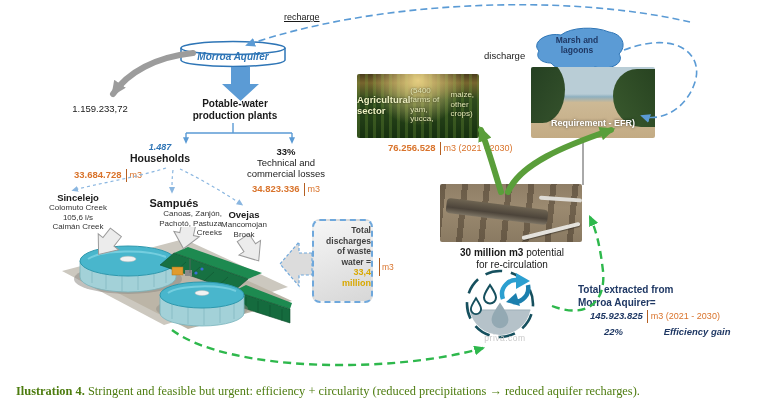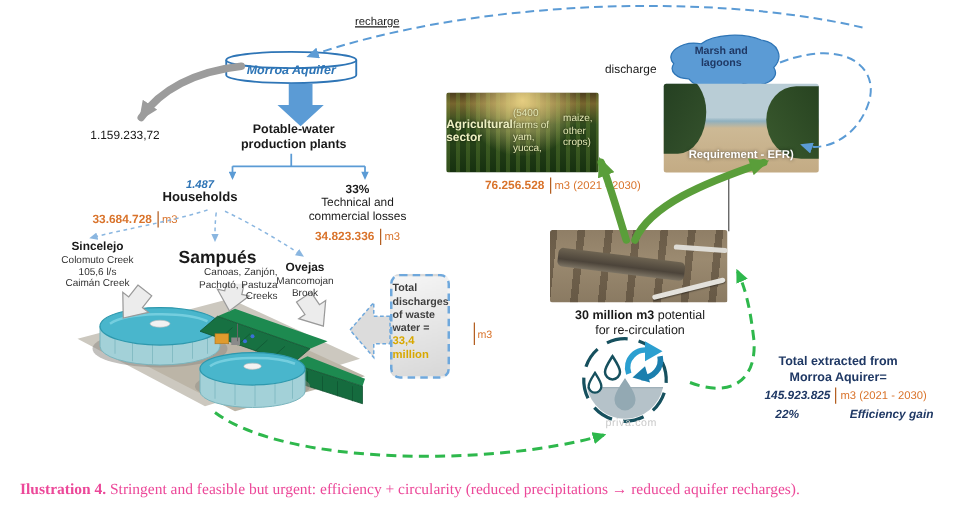--- a/index.html
+++ b/index.html
@@ -36,25 +36,25 @@
   #ph-irr{background:
       repeating-linear-gradient(96deg, rgba(60,48,34,.45) 0 6px, rgba(0,0,0,0) 6px 22px),
       linear-gradient(180deg,#8f7e66 0%,#9b8a70 40%,#8a7a62 100%);}
   #ph-irr .ditch{position:absolute;left:4%;top:34%;width:72%;height:26%;
       background:linear-gradient(180deg,#6e6452,#4c443a 60%,#7d7464);transform:rotate(7deg);border-radius:4px;}
   #ph-irr .pipe{position:absolute;right:1%;bottom:16%;width:42%;height:4px;background:#e4e2dc;
       transform:rotate(-14deg);border-radius:2px;box-shadow:0 1px 1px rgba(0,0,0,.4);}
   #ph-irr .pipe2{position:absolute;right:0;top:22%;width:30%;height:4px;background:#dedcd6;
       transform:rotate(4deg);border-radius:2px;}
   
-  #waste-box{left:312px;top:219px;width:48px;height:84px;border:2px dashed #6fa8dc;border-radius:8px;
+  #waste-box{left:312px;top:219px;width:61px;height:84px;border:2px dashed #6fa8dc;border-radius:8px;
       background:linear-gradient(160deg,#f6f6f6,#d7d7d7);box-sizing:border-box;
-      font-size:8.5px;font-weight:bold;color:#3f3f3f;line-height:10.5px;text-align:left;padding-top:4px;}
+      font-size:8.5px;font-weight:bold;color:#3f3f3f;line-height:10.5px;text-align:right;padding-top:4px;}
   #waste-box .gold{font-size:9px;line-height:11px;}
-  .caption{font-family:"Liberation Serif",serif;font-size:12.4px;color:#ec4899;}
+  .caption{font-family:"Liberation Serif",serif;font-size:12.4px;color:#4d7c0f;}
   svg{display:block;}
   .layer1{z-index:1;} .layer2{z-index:2;} .layer3{z-index:3;pointer-events:none;}
 </style>
 </head>
 <body>
 
 <div id="canvas">
 
   <div class="abs layer1" style="left:178px;top:40px;width:110px;height:30px;">
     <svg width="110" height="30" viewBox="0 0 110 30">
@@ -199,21 +199,21 @@
 
   <div class="abs layer2 c" style="left:26px;top:192px;width:104px;">
     <div class="b" style="font-size:9.5px;">Sincelejo</div>
     <div style="font-size:8px;line-height:9.5px;color:#333;">
       <div>Colomuto Creek</div>
         <div>105,6 l/s</div>
         <div>Caimán Creek</div>
     </div>
   </div>
   <div class="abs layer2 c" style="left:126px;top:197px;width:96px;">
-    <div class="b" style="font-size:14px;">Sampués</div>
+    <div class="b" style="font-size:11px;">Sampués</div>
     <div style="font-size:8px;line-height:9.5px;color:#333;text-align:right;">
       <div>Canoas, Zanjón,</div>
         <div>Pachotó, Pastuza</div>
         <div>Creeks</div>
     </div>
   </div>
   <div class="abs layer2 c" style="left:200px;top:209px;width:88px;">
     <div class="b" style="font-size:9.5px;">Ovejas</div>
     <div style="font-size:8px;line-height:9.5px;color:#333;">
       <div>Mancomojan</div>
@@ -237,21 +237,21 @@
   <div class="abs layer2" style="left:388px;top:142px;font-size:9.5px;">
     <span class="b orange">76.256.528</span><span class="vbar"></span><span class="orange" style="font-size:9px;">m3 (2021 - 2030)</span>
   </div>
 
   <div class="abs layer2 c" style="left:432px;top:247px;width:160px;font-size:10px;line-height:11.5px;">
     <div><span class="b">30 million m3</span><span> potential</span></div>
     <div>for re-circulation</div>
   </div>
   <div class="abs layer2 c" style="left:470px;top:333px;width:70px;font-size:8.5px;color:#c9c9c9;letter-spacing:.5px;">priva.com</div>
 
-  <div class="abs layer2" style="left:578px;top:284px;width:185px;text-align:center;">
+  <div class="abs layer2" style="left:578px;top:284px;width:185px;">
     <div class="b navy" style="font-size:10px;">Total extracted from</div>
     <div class="b navy" style="font-size:10px;margin-top:2px;">Morroa Aquirer=</div>
     <div style="margin:2px 0 0 12px;font-size:9.5px;">
       <span class="b i navy">145.923.825</span><span class="vbar"></span><span class="orange" style="font-size:9px;">m3 (2021 - 2030)</span>
     </div>
     <div style="margin:3px 0 0 26px;font-size:9.5px;">
       <span class="b i navy">22%</span>
       <span class="b i navy" style="margin-left:38px;">Efficiency gain</span>
     </div>
   </div>

